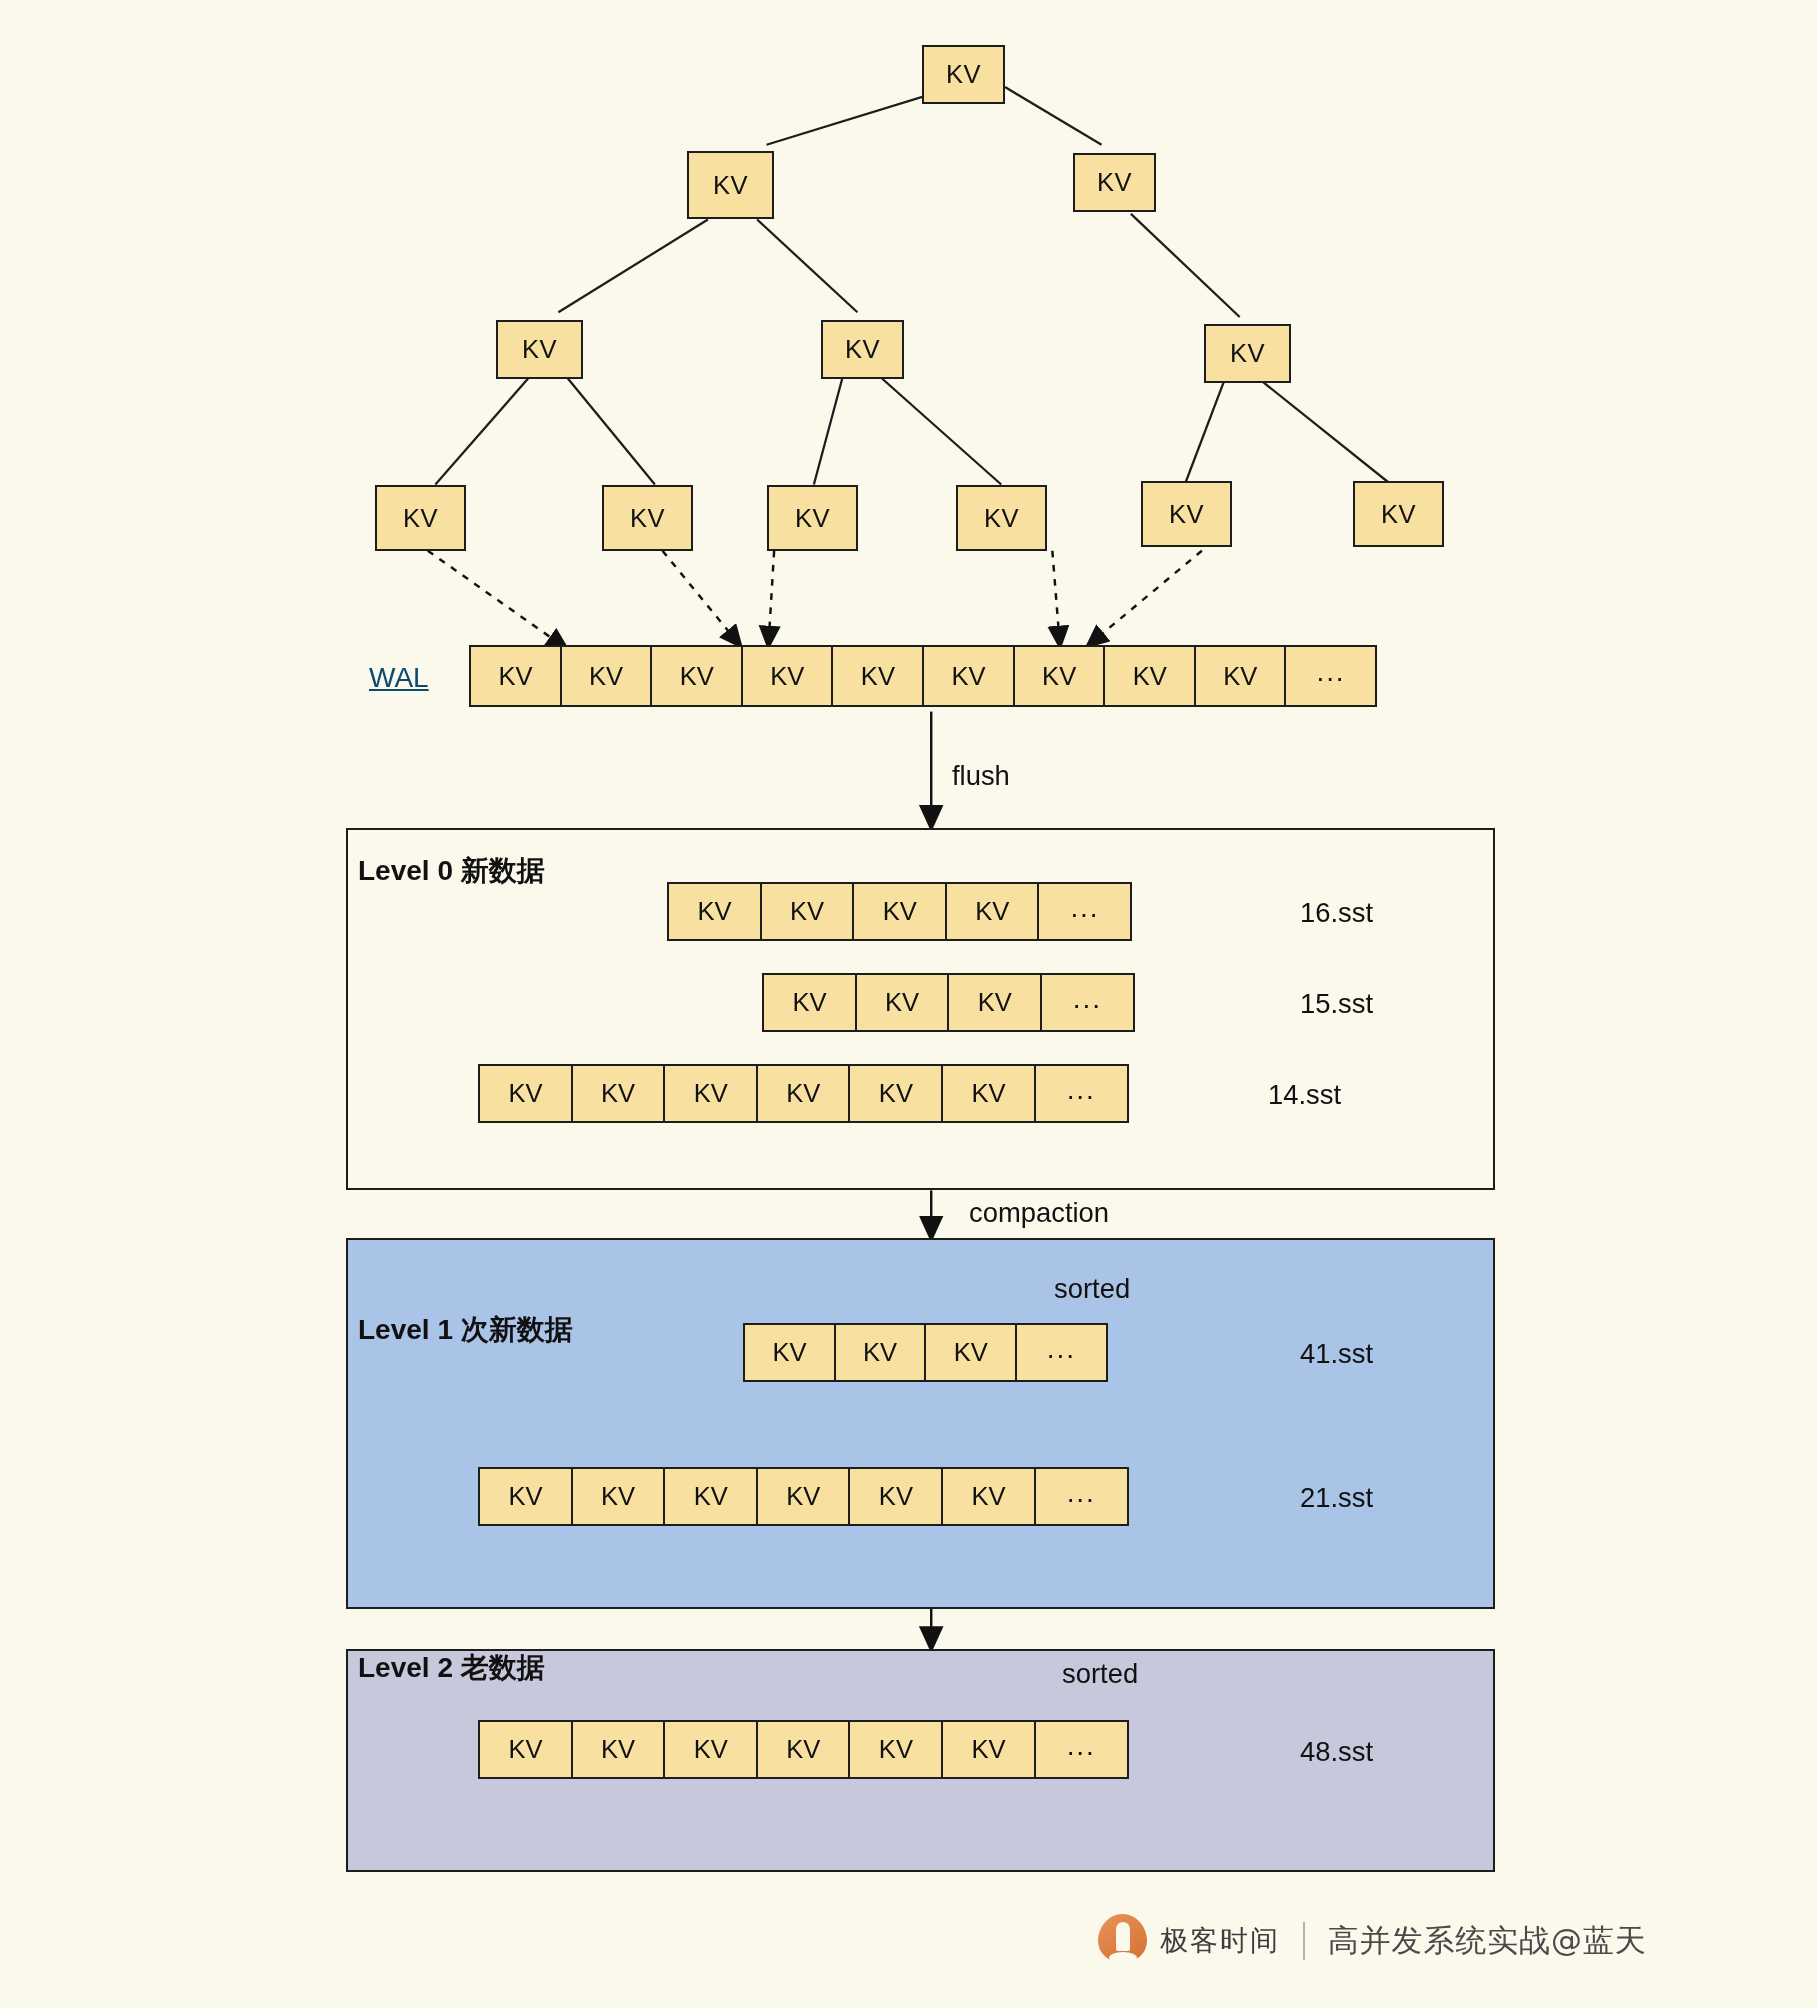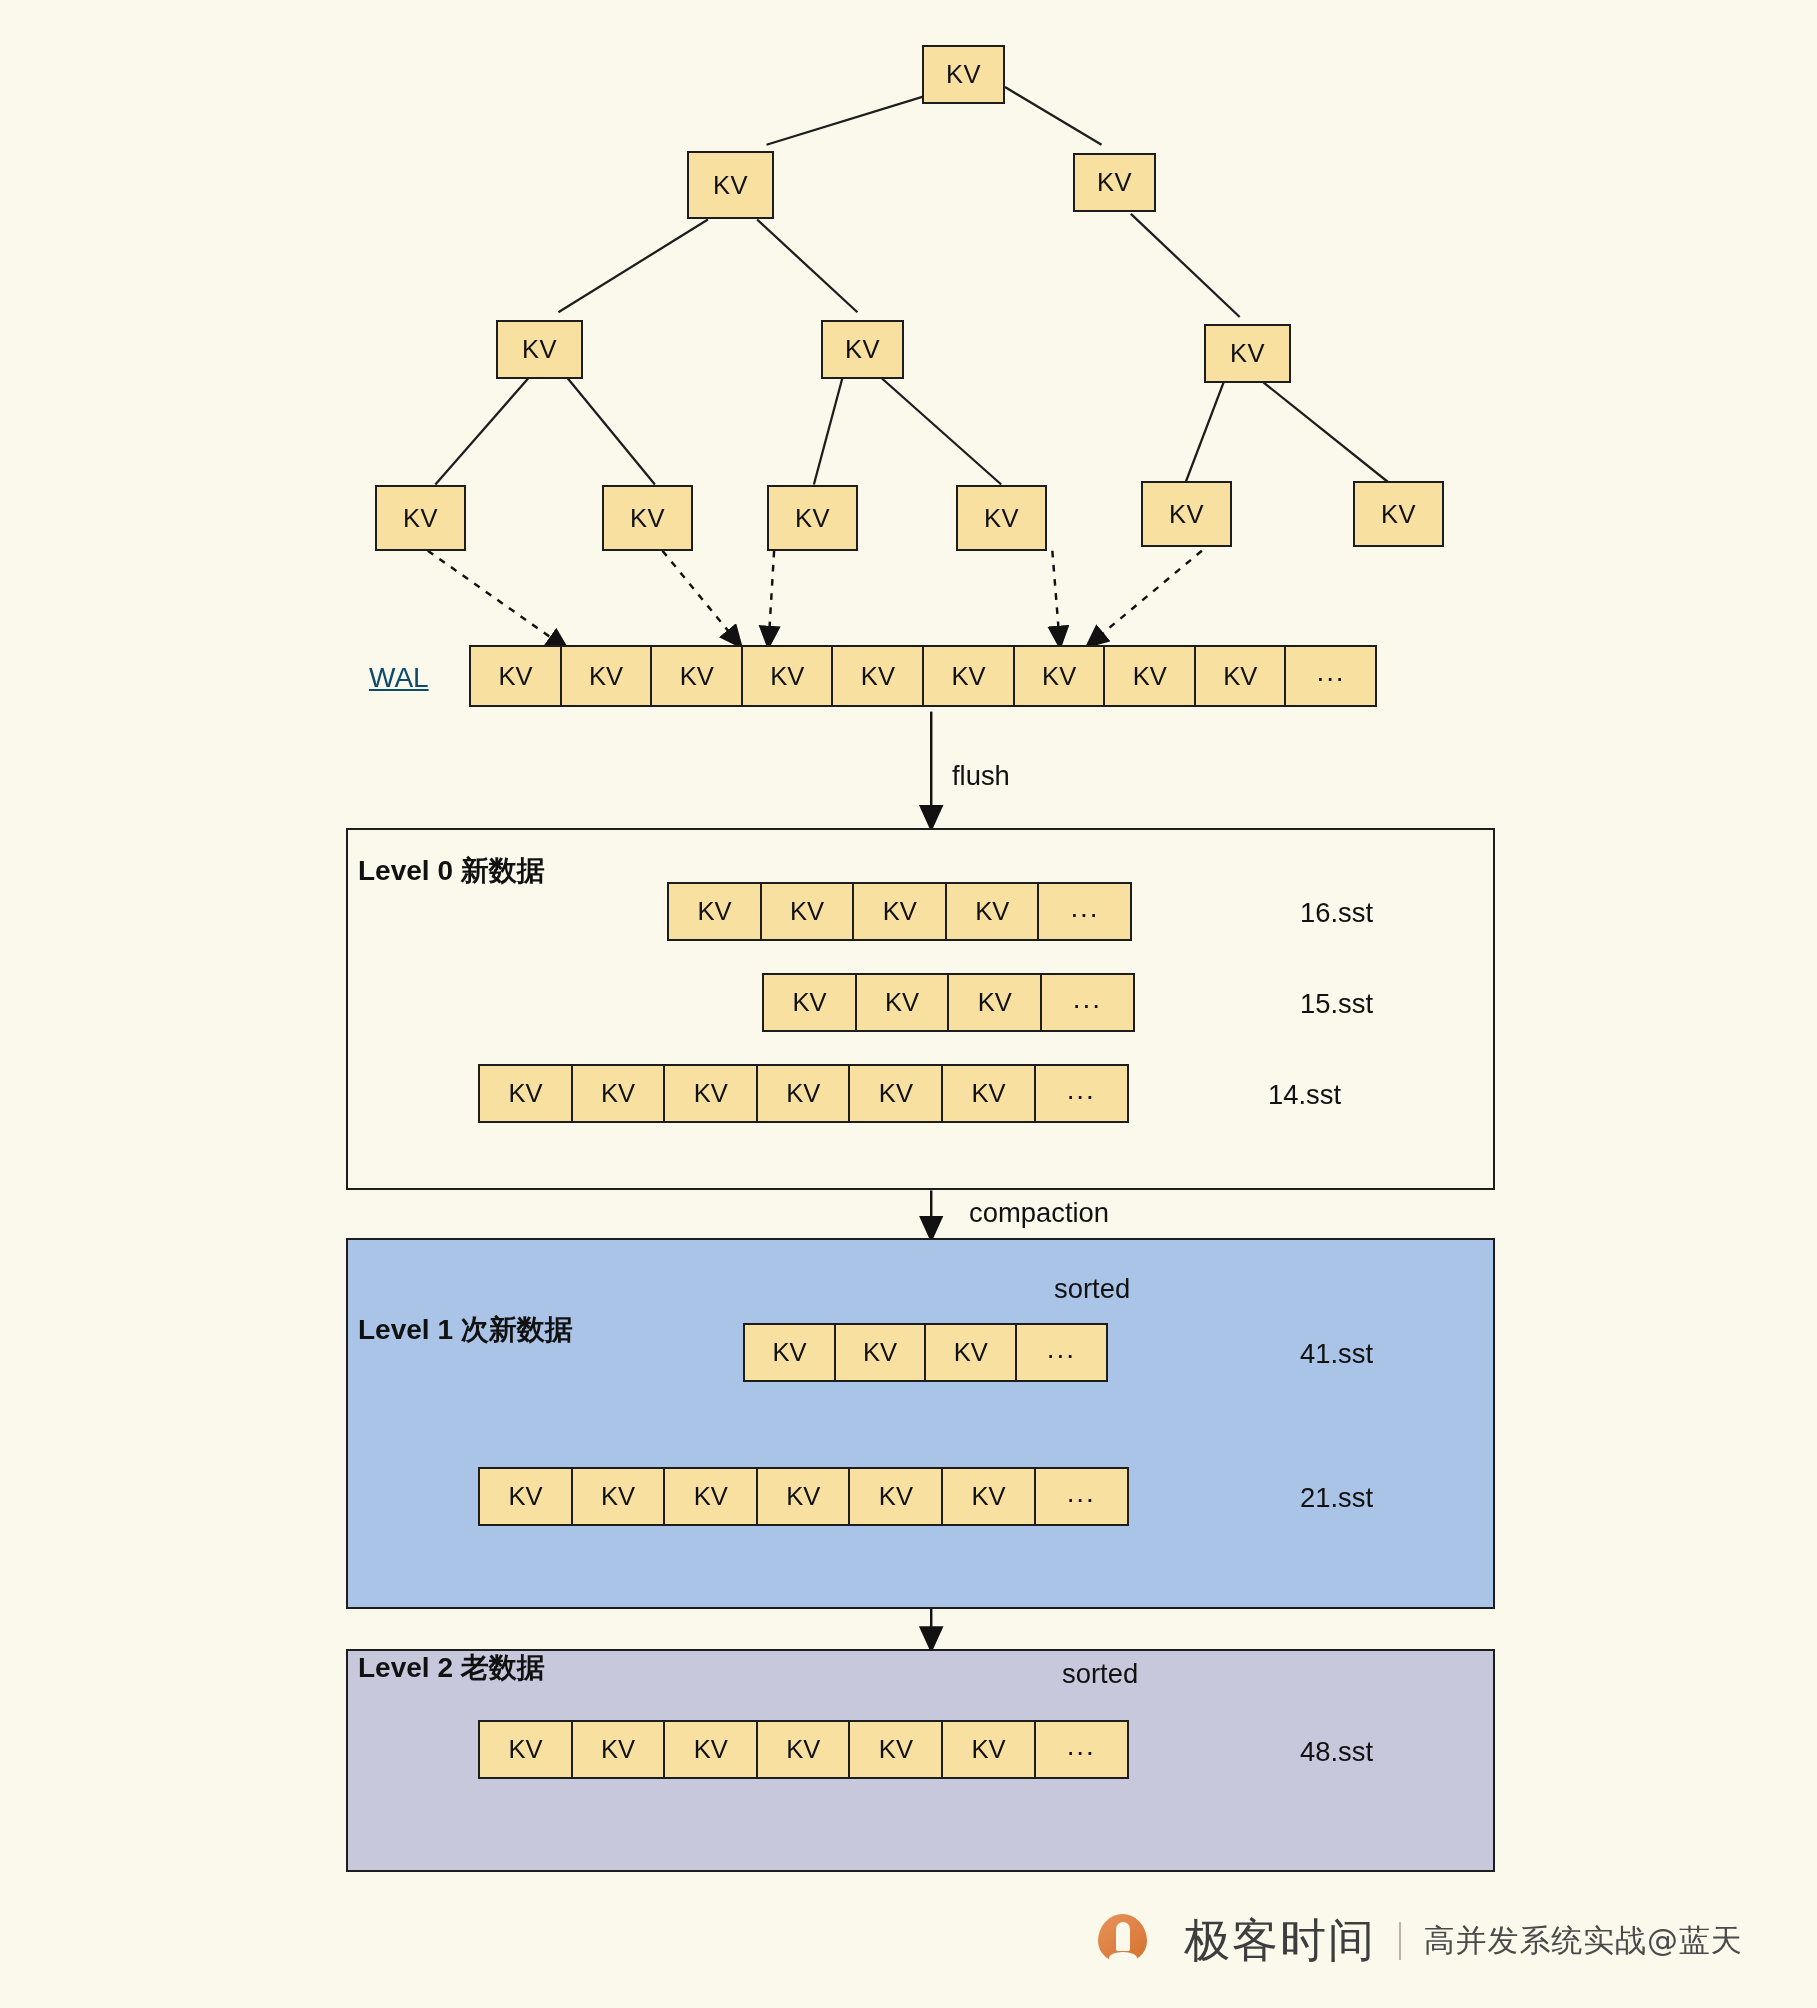--- a/index.html
+++ b/index.html
@@ -96,23 +96,22 @@
     width:14px;height:29px;background:#fbf8ec;
     border-radius:7.6px 7.6px 2.8px 2.8px;
   }
   .logo .drop:before{
     content:"";position:absolute;left:50%;bottom:-0.9px;
     transform:translateX(-50%);
     width:28px;height:12.3px;background:#fbf8ec;
     border-radius:50%;
   }
   .brand{
-    font-size:46px;color:#3d3d3d;letter-spacing:1.9px;
+    font-size:28px;color:#3d3d3d;letter-spacing:1.9px;
     font-family:"DejaVu Sans","Liberation Sans",sans-serif;
-    margin-left:24px;
   }
   .sep{
     width:1.9px;height:38px;background:#b9b3a4;margin:0 23px;
   }
   .tagline{
     font-size:31px;color:#4a4a4a;letter-spacing:0.9px;
     font-family:"DejaVu Sans","Liberation Sans",sans-serif;
   }
 </style>
 </head>

